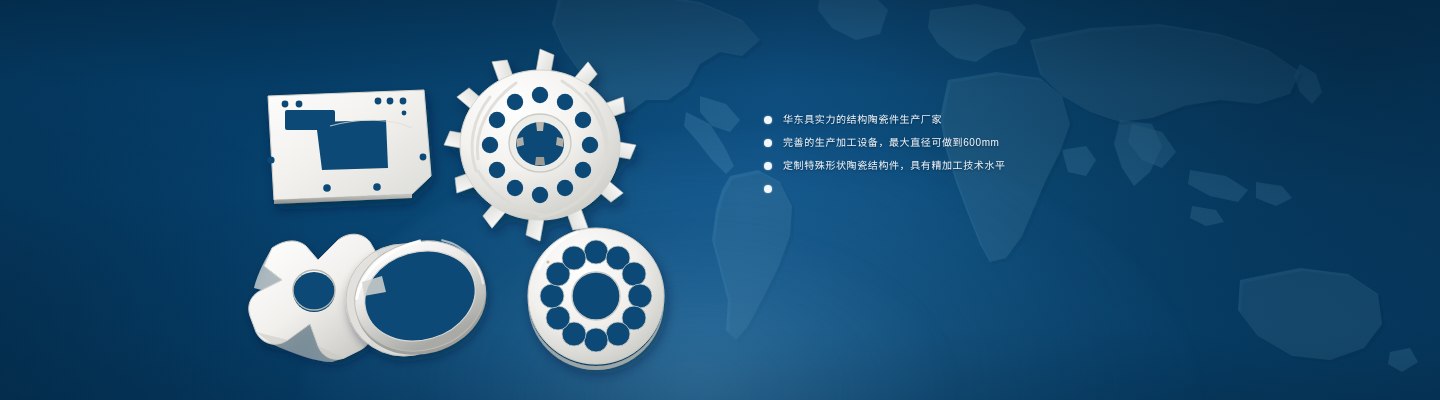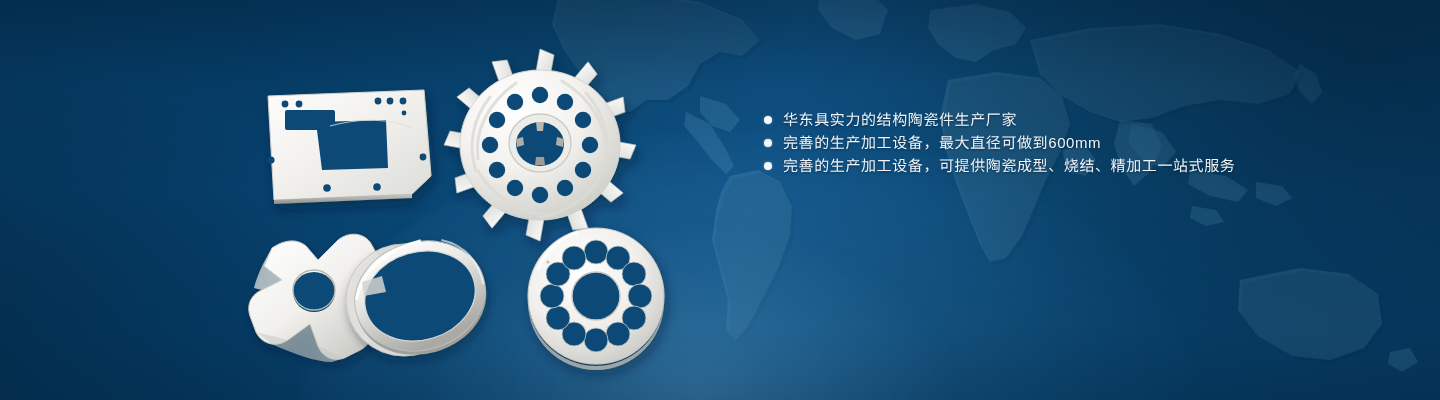--- a/index.html
+++ b/index.html
@@ -125,21 +125,21 @@
   .dot {
     width: 8px;
     height: 8px;
     border-radius: 50%;
     background: #f2f7fb;
     box-shadow: 0 0 2px rgba(255,255,255,0.5);
     flex: 0 0 auto;
     margin-right: 11px;
   }
   .bullet-text {
-    font-size: 15px;
+    font-size: 10px;
     color: #eef4f9;
     letter-spacing: 0.6px;
     line-height: 23px;
     text-shadow: 0 1px 2px rgba(0,20,40,0.5);
     white-space: nowrap;
   }
 </style>
 </head>
 <body>
 
@@ -420,18 +420,21 @@
       <li class="bullet">
         <span class="dot"></span>
         <span class="bullet-text">华东具实力的结构陶瓷件生产厂家</span>
       </li>
       <li class="bullet">
         <span class="dot"></span>
         <span class="bullet-text">完善的生产加工设备，最大直径可做到600mm</span>
       </li>
       <li class="bullet">
         <span class="dot"></span>
-        <span class="bullet-text">完善的生产加工设备，可提供陶瓷成型、烧结、精加工一站式服务</span>
+        <span class="bullet-text">定制特殊形状陶瓷结构件，具有精加工技术水平</span>
+      </li>
+      <li class="bullet">
+        <span class="dot"></span>
       </li>
     </ul>
   </div>
 
 </div>
 
 </body></html>

